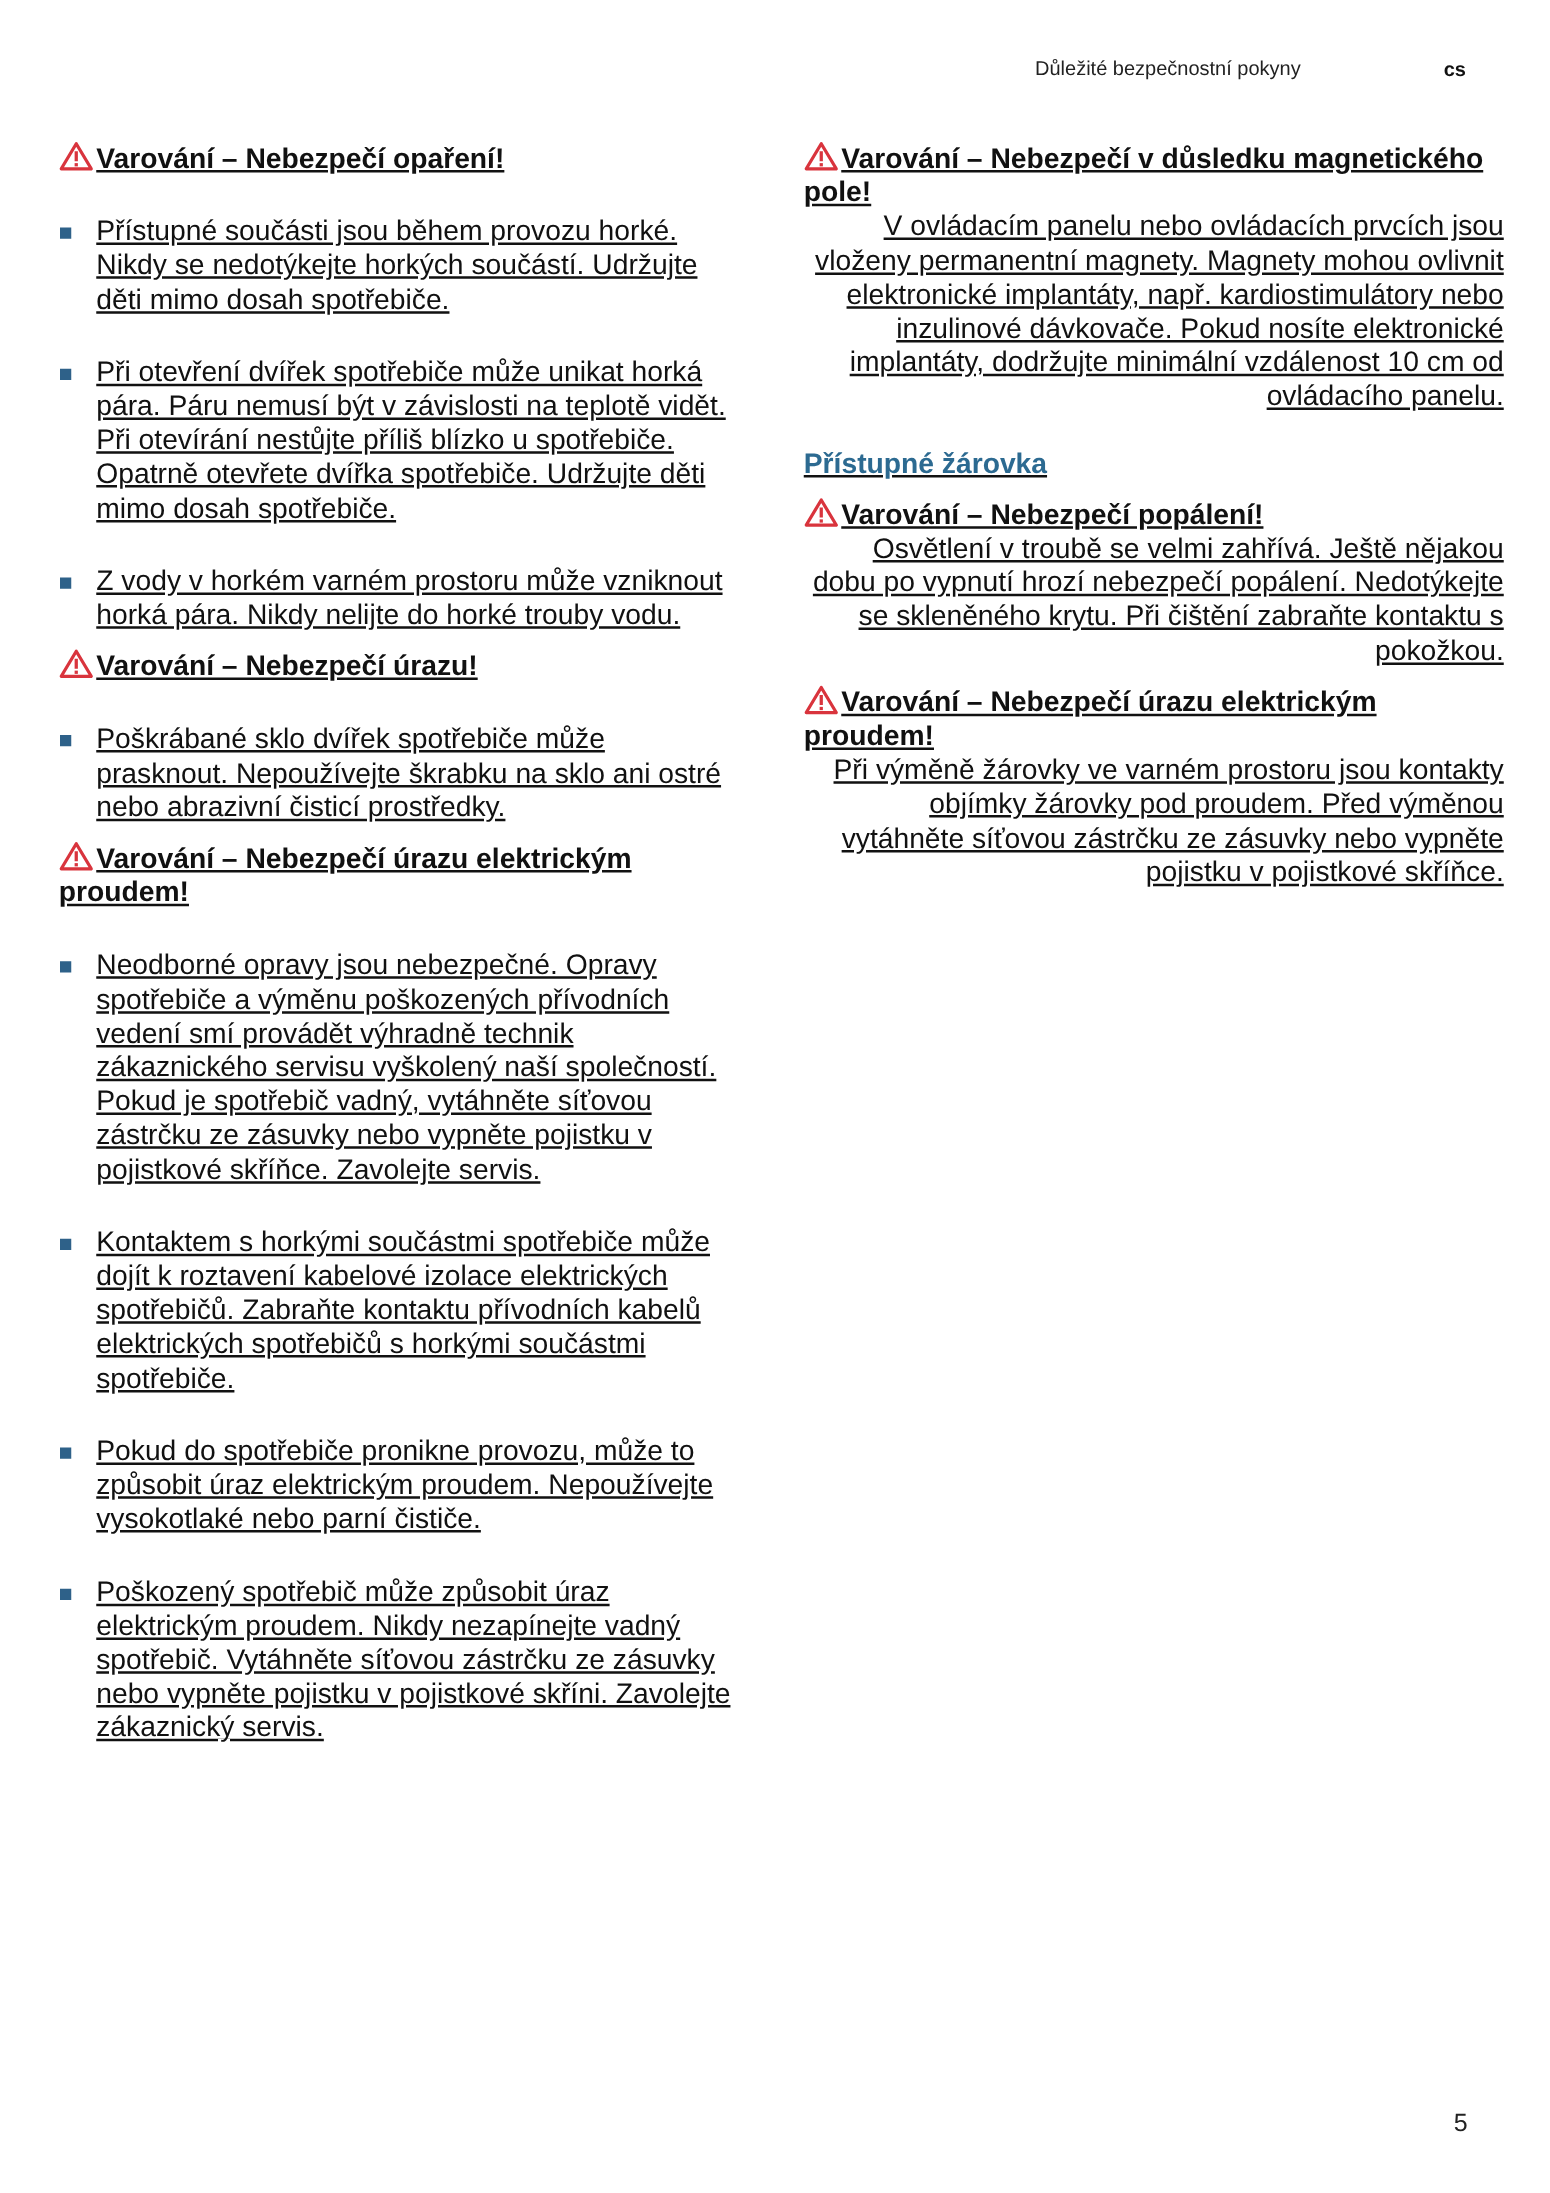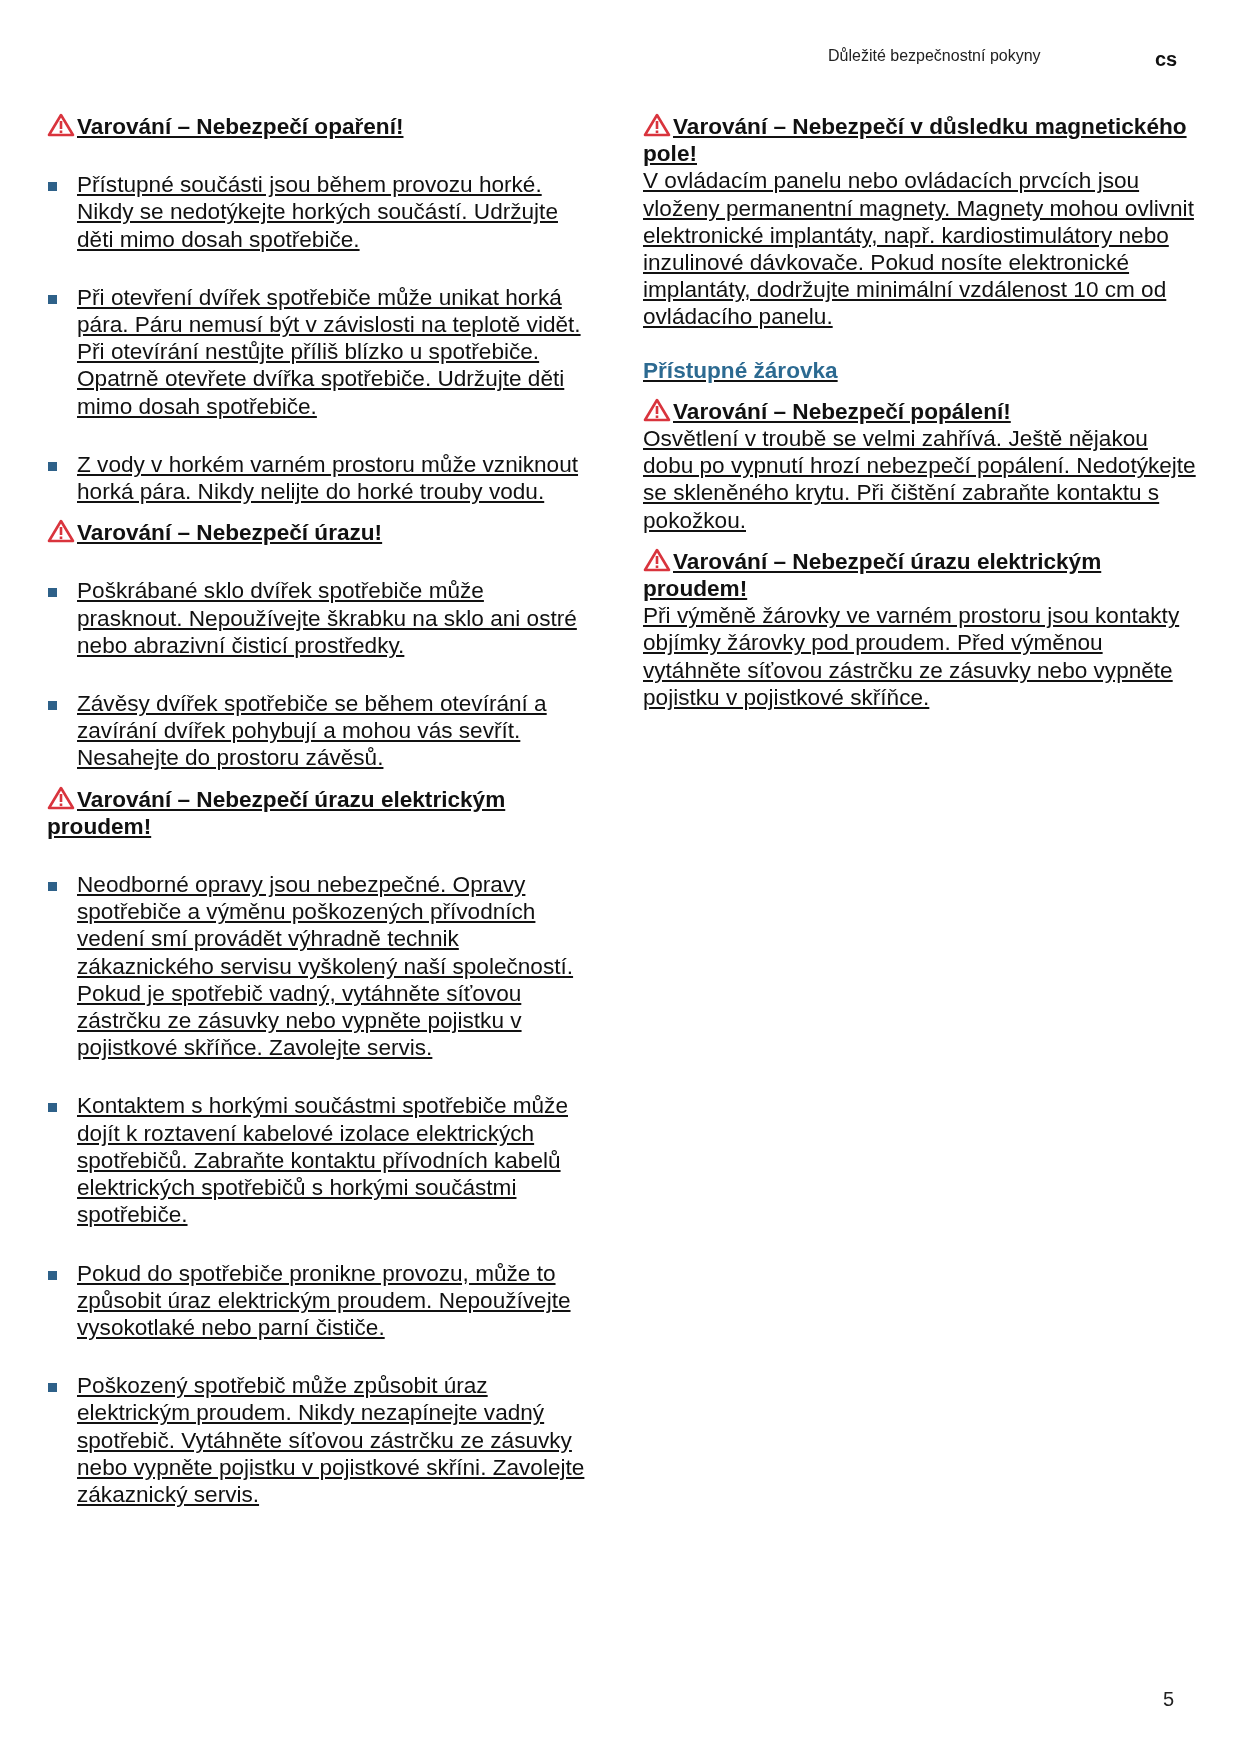--- a/index.html
+++ b/index.html
@@ -1,29 +1,29 @@
 <!DOCTYPE html>
 <html><head>
 <meta charset="utf-8">
 <style>
   html, body { margin:0; padding:0; background:#ffffff; }
   body { width:1240px; height:1754px; position:relative; overflow:hidden;
          font-family:"Liberation Sans", sans-serif; color:#111; }
   .header { position:absolute; top:47px; left:828px; font-size:16px; color:#222; white-space:nowrap; }
-  .lang { position:absolute; top:48px; left:1155px; font-size:20px; font-weight:bold; color:#111; }
+  .lang { position:absolute; top:48px; left:1155px; font-size:16px; font-weight:bold; color:#111; }
   .col { position:absolute; top:113px; font-size:22.6px; line-height:27.2px;text-decoration:underline; }
   .col.left { left:47px; width:540px; }
   .col.right { left:643px; width:560px; }
   .warn-head { font-weight:bold; margin:0; }
   .warn-head .tri { display:inline-block; width:28px; height:24px; vertical-align:-3px; margin-right:2px; }
   .section { margin-bottom:14px; }
   ul.blist { list-style:none; margin:0; padding:0; }
   ul.blist li { position:relative; padding-left:30px;margin-top:31px; }
   ul.blist li .sq { position:absolute; left:1px; top:11px; width:9px; height:9px; background:#2e6189; }
-  p.body { margin:0; }
+  p.body { margin:0;text-align:right; }
   .subhead { color:#2c6a91; font-weight:bold; font-size:22.6px; margin:26px 0 14px 0; }
   .pagenum { position:absolute; left:1163px; top:1688px; font-size:20px; color:#222; }
 </style>
 </head>
 <body>
 
 <div>
   <div class="header">Důležité bezpečnostní pokyny</div>
   <div class="lang">cs</div>
 </div>
@@ -48,21 +48,20 @@
   <div class="section">
     <p class="warn-head">
       <svg class="tri" viewBox="0 0 28 24">
           <path d="M14 2 L26 22 L2 22 Z" fill="none" stroke="#d9343d" stroke-width="2.6" stroke-linejoin="round"></path>
           <rect x="12.7" y="8" width="2.6" height="8" fill="#d9343d"></rect>
           <rect x="12.7" y="17.5" width="2.6" height="2.6" fill="#d9343d"></rect>
         </svg><span>Varování – Nebezpečí úrazu!</span>
     </p>
     <ul class="blist">
       <li><span class="sq"></span><span>Poškrábané sklo dvířek spotřebiče může prasknout. Nepoužívejte škrabku na sklo ani ostré nebo abrazivní čisticí prostředky.</span></li>
-      <li><span class="sq"></span><span>Závěsy dvířek spotřebiče se během otevírání a zavírání dvířek pohybují a mohou vás sevřít. Nesahejte do prostoru závěsů.</span></li>
     </ul>
   </div>
 
   <div class="section">
     <p class="warn-head">
       <svg class="tri" viewBox="0 0 28 24">
           <path d="M14 2 L26 22 L2 22 Z" fill="none" stroke="#d9343d" stroke-width="2.6" stroke-linejoin="round"></path>
           <rect x="12.7" y="8" width="2.6" height="8" fill="#d9343d"></rect>
           <rect x="12.7" y="17.5" width="2.6" height="2.6" fill="#d9343d"></rect>
         </svg><span>Varování – Nebezpečí úrazu elektrickým proudem!</span>

